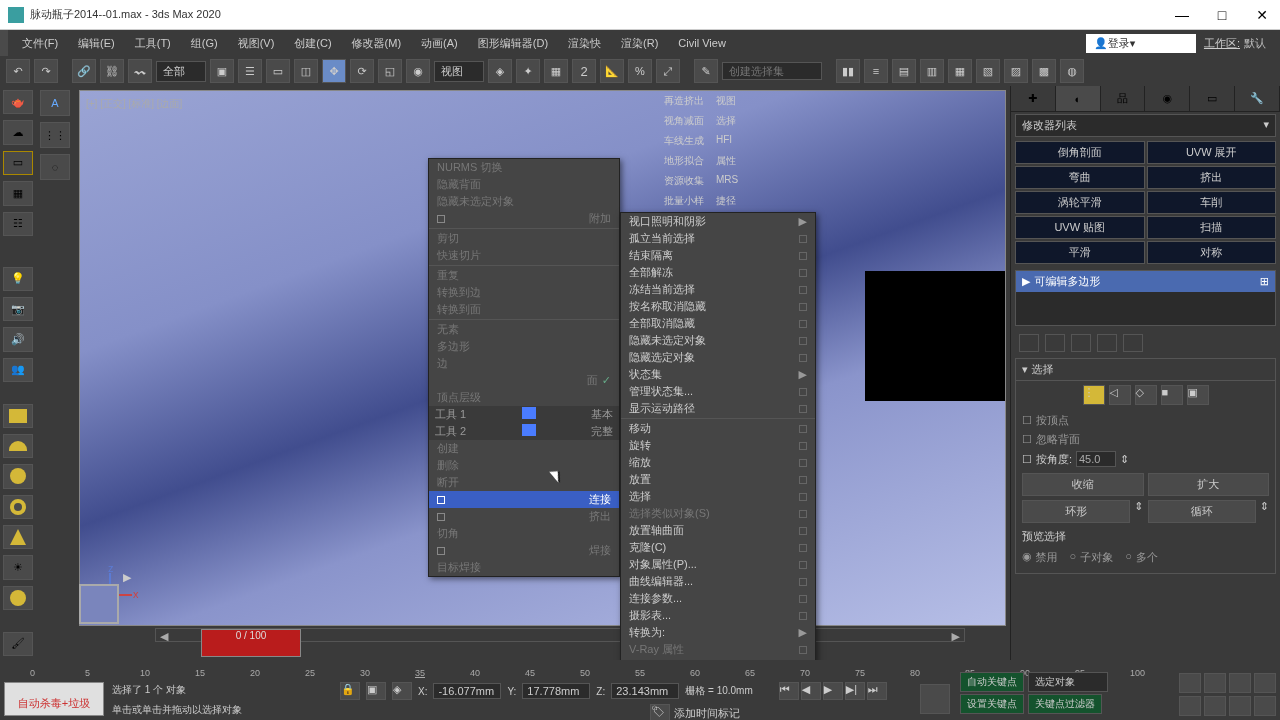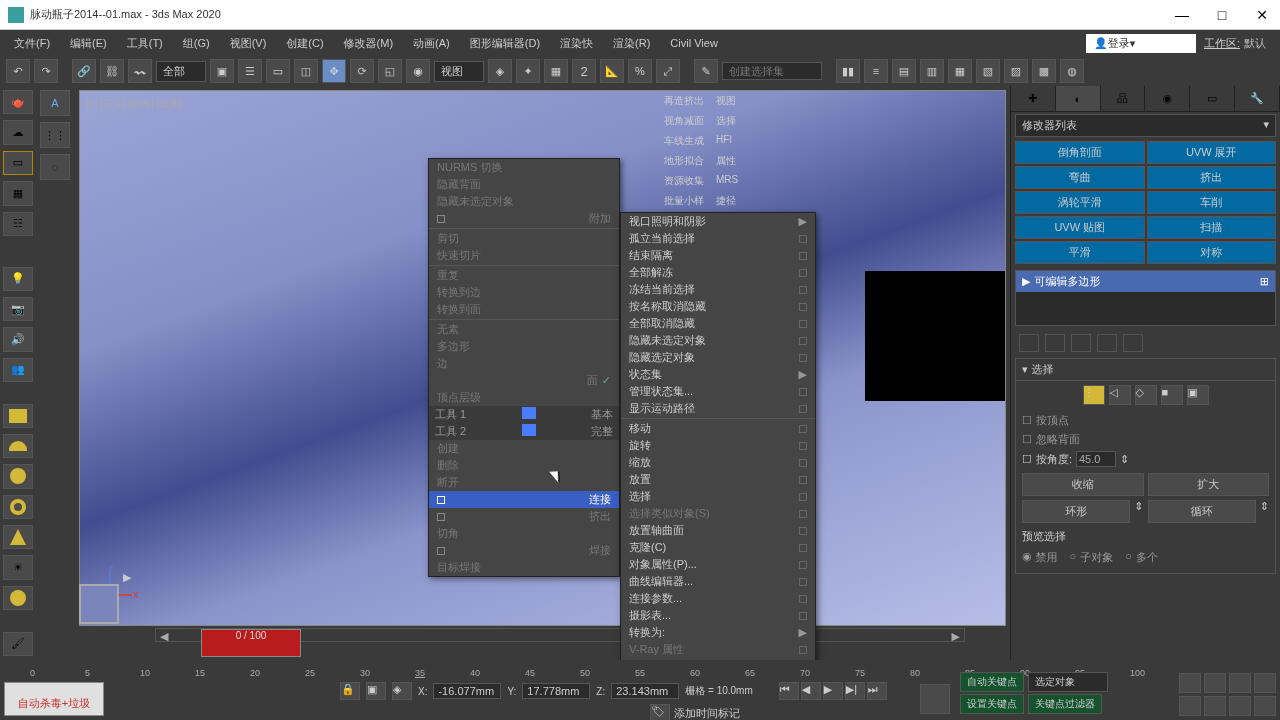--- a/index.html
+++ b/index.html
@@ -4,21 +4,21 @@
 <style>
 * { margin: 0; padding: 0; box-sizing: border-box; font-family: "Microsoft YaHei", sans-serif; font-size: 11px; }
 body { background: #4a4a4a; width: 1280px; height: 720px; overflow: hidden; position: relative; }
 
 .titlebar { height: 30px; background: #fff; display: flex; align-items: center; padding: 0 8px; border-bottom: 1px solid #ccc; }
 .titlebar .app-icon { width: 16px; height: 16px; background: #3a9ea0; margin-right: 6px; }
 .titlebar .title { flex: 1; color: #333; }
 .titlebar .win-controls { display: flex; gap: 20px; }
 .titlebar .win-btn { width: 20px; text-align: center; cursor: pointer; font-size: 14px; }
 
-.menubar { height: 26px; background: #3a3a3a; display: flex; align-items: center; padding: 0 4px; color: #ccc; }
+.menubar { height: 26px; background: #3a3a3a; display: flex; align-items: center; padding: 0 4px; color: #ccc; margin-left: 8px; }
 .menubar .menu-item { padding: 0 10px; cursor: pointer; }
 .menubar .login-box { margin-left: auto; background: #fff; color: #333; padding: 2px 8px; display: flex; align-items: center; width: 110px; }
 .menubar .workspace { margin-left: 8px; color: #ccc; text-decoration: underline; }
 .menubar .workspace-val { color: #bbb; margin-left: 4px; margin-right: 10px; }
 
 .toolbar { height: 30px; background: #3a3a3a; display: flex; align-items: center; padding: 0 6px; gap: 4px; }
 .toolbar .tb-btn { width: 24px; height: 24px; background: #4a4a4a; border: 1px solid #555; display: inline-flex; align-items: center; justify-content: center; color: #ccc; cursor: pointer; }
 .toolbar .tb-sep { width: 6px; }
 .toolbar .tb-dropdown { background: #2b2b2b; color: #ccc; padding: 2px 20px 2px 6px; border: 1px solid #555; }
 .toolbar .tb-input { background: #2b2b2b; color: #ccc; border: 1px solid #555; padding: 2px 6px; width: 100px; }
@@ -55,21 +55,21 @@
 
 .command-panel { width: 270px; background: #3a3a3a; border-left: 1px solid #222; display: flex; flex-direction: column; }
 .cp-tabs { height: 26px; display: flex; border-bottom: 1px solid #222; }
 .cp-tab { flex: 1; display: flex; align-items: center; justify-content: center; background: #3a3a3a; border-right: 1px solid #222; cursor: pointer; }
 .cp-tab.active { background: #4a4a4a; }
 .cp-namebox { display: flex; padding: 4px; gap: 4px; }
 .cp-namebox input { flex: 1; background: #2b2b2b; border: 1px solid #555; color: #ccc; padding: 2px 4px; }
 .cp-namebox .color-sw { width: 18px; height: 18px; background: #9aa4d4; border: 1px solid #555; }
 .cp-modifier-dd { margin: 2px 4px; background: #2b2b2b; border: 1px solid #555; color: #ccc; padding: 3px 6px; display: flex; justify-content: space-between; }
 .cp-btn-grid { display: flex; flex-wrap: wrap; padding: 2px 4px; gap: 2px; }
-.cp-btn { width: calc(50% - 1px); background: #0369a1; border: 1px solid #555; color: #ccc; padding: 3px; text-align: center; cursor: pointer; }
+.cp-btn { width: calc(50% - 1px); background: #0f172a; border: 1px solid #555; color: #ccc; padding: 3px; text-align: center; cursor: pointer; }
 .cp-stack { margin: 4px; border: 1px solid #555; height: 56px; background: #2b2b2b; }
 .cp-stack-item { background: #4a6ab0; color: #fff; padding: 3px 6px; display: flex; align-items: center; }
 .cp-stack-item .tri { margin-right: 4px; }
 .cp-stack-ctrl { display: flex; gap: 6px; padding: 4px 8px; }
 .cp-stack-ctrl .sb { width: 20px; height: 18px; border: 1px solid #555; cursor: pointer; }
 .cp-rollout { margin: 2px 4px; }
 .cp-rollout-hd { background: #3a3a3a; color: #ccc; padding: 3px 6px; border: 1px solid #555; display: flex; align-items: center; }
 .cp-rollout-hd .tri { margin-right: 4px; }
 .cp-rollout-body { background: #3a3a3a; padding: 4px 6px; border: 1px solid #555; border-top: none; color: #ccc; }
 .sel-icons { display: flex; gap: 4px; justify-content: center; margin-bottom: 6px; }
@@ -588,20 +588,24 @@
       <div class="tick" style="left: 745px;">65</div>
       <div class="tick" style="left: 800px;">70</div>
       <div class="tick" style="left: 855px;">75</div>
       <div class="tick" style="left: 910px;">80</div>
       <div class="tick" style="left: 965px;">85</div>
       <div class="tick" style="left: 1020px;">90</div>
       <div class="tick" style="left: 1075px;">95</div>
       <div class="tick" style="left: 1130px;">100</div>
     </div>
   <div class="bottom-box"><br><span>自动杀毒+垃圾</span></div>
+  <div class="prompt-area">
+    <div>选择了 1 个 对象</div>
+    <div>单击或单击并拖动以选择对象</div>
+  </div>
   <div style="position:absolute;left:340px;top:22px;display:flex;align-items:center;gap:6px">
     <div class="status-btn">🔒</div>
     <div class="status-btn">▣</div>
     <div class="status-btn">◈</div>
     <span class="coord-label">X:</span>
       <input class="status-input" value="-16.077mm" style="">
     <span class="coord-label">Y:</span>
       <input class="status-input" value="17.778mm" style="">
     <span class="coord-label">Z:</span>
       <input class="status-input" value="23.143mm" style="">

